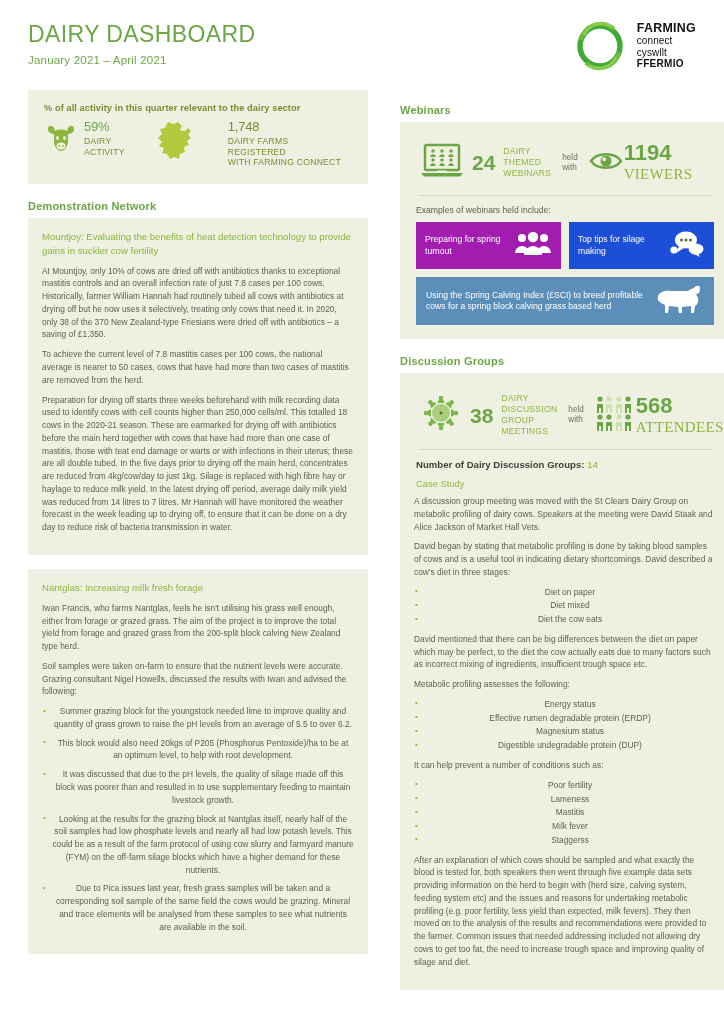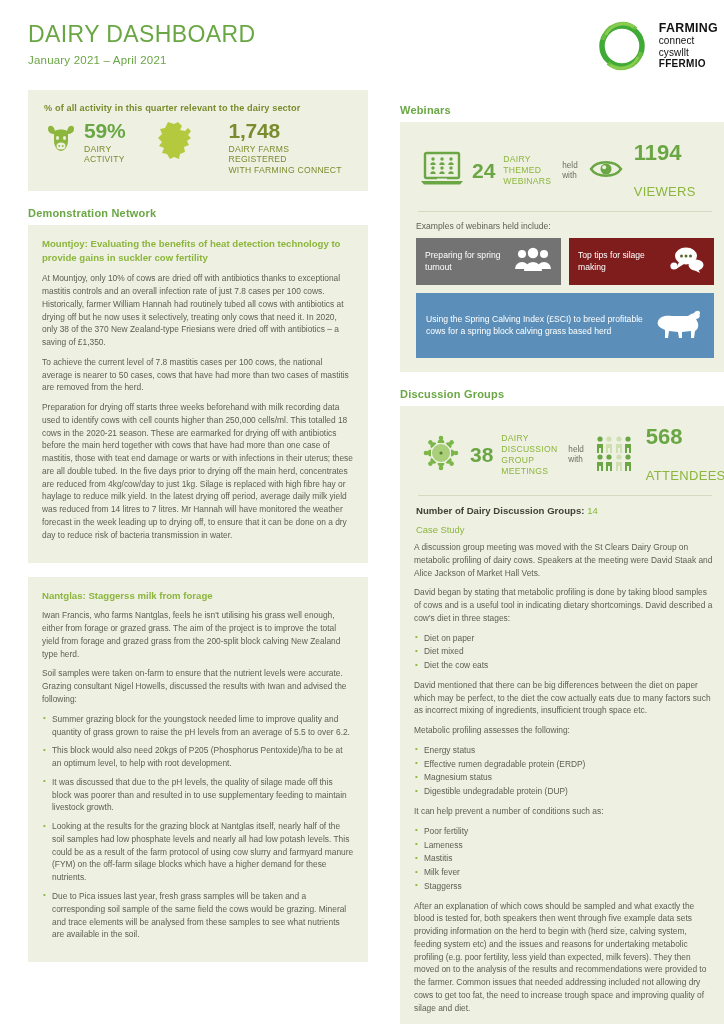--- a/index.html
+++ b/index.html
@@ -15,21 +15,21 @@
 
   
   .header { position: relative; height: 90px; padding: 22px 20px 0 28px; }
   .title {
     font-size: 23px; letter-spacing: 0.4px; color: #6aa744;
     font-weight: 400; line-height: 1.1;
   }
   .subtitle { font-size: 11.5px; color: #6aa744; margin-top: 7px; letter-spacing: 0.2px; }
 
   .logo-wrap {
-    position: absolute; right: 6px; top: 18px;
+    position: absolute; right: 28px; top: 18px;
     display: flex; align-items: center; gap: 9px;
   }
   .logo-mark { width: 56px; height: 56px; }
   .logo-text { line-height: 1.08; color: #111; }
   .logo-l1 { font-size: 12.4px; font-weight: 700; letter-spacing: 0.3px; }
   .logo-l2 { font-size: 10px; font-weight: 400; letter-spacing: 0.1px; }
   .logo-l3 { font-size: 10px; font-weight: 400; letter-spacing: 0.1px; margin-top: 2px;}
   .logo-l4 { font-size: 10px; font-weight: 700; letter-spacing: 0.3px; }
 
   
@@ -45,53 +45,53 @@
   .panel { background: #eef0e2; padding: 12px 14px 14px 14px; }
   .panel.stats { padding: 13px 20px 16px 16px; }
 
   .section-label {
     color: #6aa744; font-size: 11px; font-weight: 700;
     letter-spacing: 0.2px; margin: 16px 0 6px 0;
   }
   .section-label.first { margin-top: 14px; }
 
   .panel-head {
-    color: #8cb63c; font-size: 9.6px; font-weight: 700;
+    color: #8cb63c; font-size: 9.6px; font-weight: 400;
     line-height: 1.45; margin-bottom: 7px;
   }
 
   .stats-caption {
     color: #7a8c2e; font-size: 9.2px; font-weight: 700;
     letter-spacing: 0.1px; margin-bottom: 8px;
   }
 
   
   .stat-row { display: flex; align-items: flex-start; gap: 8px; }
   .stat-item { display: flex; align-items: flex-start; gap: 6px; }
   .stat-item.second { margin-left: 22px; gap: 31px; }
   .stat-icon { flex: 0 0 auto; }
   .stat-num {
-    font-size: 21px; font-weight: 700; color: #6aa744;
+    font-size: 13px; font-weight: 400; color: #6aa744;
     line-height: 0.95; letter-spacing: -0.2px;
   }
   .stat-num.olive { color: #7a8c2e; }
   .stat-lbl {
     font-size: 8.6px; color: #7a8c2e; line-height: 1.22;
     letter-spacing: 0.25px; margin-top: 3px; text-transform: uppercase;
   }
 
   
   p.body {
     font-size: 8.4px; line-height: 1.52; color: #5d5f52;
     margin-bottom: 7px; text-align: left;
   }
   ul.body-list { list-style: none; margin-bottom: 7px; }
   ul.body-list li {
     font-size: 8.4px; line-height: 1.52; color: #5d5f52;
-    padding-left: 10px; position: relative; margin-bottom: 6px;
+    padding-left: 10px; position: relative; margin-bottom: 6px; text-align: center;
   }
   ul.body-list li::before {
     content: "•"; position: absolute; left: 1px; top: -0.5px;
     color: #8cb63c; font-size: 8px;
   }
   ul.tight li { margin-bottom: 1px; }
 
   
   .metric-strip { display: flex; align-items: center; padding: 8px 4px 10px 6px; gap: 7px; }
   .metric-left { display: flex; align-items: center; gap: 8px; }
@@ -99,42 +99,42 @@
     font-size: 21px; font-weight: 700; color: #6aa744; line-height: 1;
   }
   .metric-lbl {
     font-size: 8.6px; color: #8cb63c; line-height: 1.28;
     letter-spacing: 0.25px; text-transform: uppercase;
   }
   .heldwith {
     font-size: 8.2px; color: #6d6f62; line-height: 1.2;
     margin: 0 4px; text-align: left;
   }
-  .metric-right { display: flex; align-items: center; gap: 11px; }
+  .metric-right { display: flex; align-items: center; gap: 1px; }
   .metric-num-r {
     font-size: 22px; font-weight: 700; color: #6aa744; line-height: 1;
   }
   .metric-sub {
-    font-size: 13px; color: #8cb63c; letter-spacing: 0.3px;
-    margin-top: 20px; text-transform: uppercase;
+    font-size: 15px; color: #8cb63c; letter-spacing: 0.3px;
+    margin-top: 2px; text-transform: uppercase; font-family: Liberation Serif, serif;
   }
   .hr-soft { height: 1px; background: #d6dac0; margin: 2px 4px 9px 4px; }
 
   .examples-lbl { font-size: 8.6px; color: #5d5f52; margin: 0 0 7px 2px; }
 
   
   .tiles { display: flex; gap: 8px; margin: 0 2px; }
   .tile {
     flex: 1; height: 47px; display: flex; align-items: center;
     justify-content: space-between; padding: 0 9px;
     color: #fff;
   }
   .tile-text { font-size: 8.6px; line-height: 1.32; }
   .tile.wide {
-    margin: 8px 2px 0 2px; height: 65px; display: flex;
+    margin: 8px 2px 0 2px; height: 48px; display: flex;
     align-items: center; justify-content: space-between; padding: 0 10px;
   }
 
   .dg-count {
     font-size: 9.6px; color: #3f4136; font-weight: 700;
     margin: 0 2px 8px 2px;
   }
   .dg-count .val { color: #8cb63c; font-weight: 400; }
   .case-study-lbl {
     font-size: 9.4px; color: #8cb63c; margin: 0 2px 6px 2px;
@@ -225,21 +225,21 @@
       <div class="panel">
         <div class="panel-head">Mountjoy: Evaluating the benefits of heat detection technology to provide gains in suckler cow fertility</div>
         <p class="body">At Mountjoy, only 10% of cows are dried off with antibiotics thanks to exceptional mastitis controls and an overall infection rate of just 7.8 cases per 100 cows. Historically, farmer William Hannah had routinely tubed all cows with antibiotics at drying off but he now uses it selectively, treating only cows that need it. In 2020, only 38 of the 370 New Zealand-type Friesians were dried off with antibiotics – a saving of £1,350.</p>
         <p class="body">To achieve the current level of 7.8 mastitis cases per 100 cows, the national average is nearer to 50 cases, cows that have had more than two cases of mastitis are removed from the herd.</p>
         <p class="body">Preparation for drying off starts three weeks beforehand with milk recording data used to identify cows with cell counts higher than 250,000 cells/ml. This totalled 18 cows in the 2020-21 season. These are earmarked for drying off with antibiotics before the main herd together with cows that have had more than one case of mastitis, those with teat end damage or warts or with infections in their uterus; these are all double tubed. In the five days prior to drying off the main herd, concentrates are reduced from 4kg/cow/day to just 1kg. Silage is replaced with high fibre hay or haylage to reduce milk yield. In the latest drying off period, average daily milk yield was reduced from 14 litres to 7 litres. Mr Hannah will have monitored the weather forecast in the week leading up to drying off, to ensure that it can be done on a dry day to reduce risk of bacteria transmission in water.</p>
       </div>
 
       <div style="height:14px"></div>
 
       <div class="panel">
-        <div class="panel-head">Nantglas: Staggerss milk from forage</div>
+        <div class="panel-head">Nantglas: Increasing milk fresh forage</div>
         <p class="body">Iwan Francis, who farms Nantglas, feels he isn't utilising his grass well enough, either from forage or grazed grass. The aim of the project is to improve the total yield from forage and grazed grass from the 200-split block calving New Zealand type herd.</p>
         <p class="body">Soil samples were taken on-farm to ensure that the nutrient levels were accurate. Grazing consultant Nigel Howells, discussed the results with Iwan and advised the following:</p>
         <ul class="body-list">
           <li>Summer grazing block for the youngstock needed lime to improve quality and quantity of grass grown to raise the pH levels from an average of 5.5 to over 6.2.</li>
           <li>This block would also need 20kgs of P205 (Phosphorus Pentoxide)/ha to be at an optimum level, to help with root development.</li>
           <li>It was discussed that due to the pH levels, the quality of silage made off this block was poorer than and resulted in to use supplementary feeding to maintain livestock growth.</li>
           <li>Looking at the results for the grazing block at Nantglas itself, nearly half of the soil samples had low phosphate levels and nearly all had low potash levels. This could be as a result of the farm protocol of using cow slurry and farmyard manure (FYM) on the off-farm silage blocks which have a higher demand for these nutrients.</li>
           <li>Due to Pica issues last year, fresh grass samples will be taken and a corresponding soil sample of the same field the cows would be grazing. Mineral and trace elements will be analysed from these samples to see what nutrients are available in the soil.</li>
         </ul>
       </div>
@@ -301,36 +301,36 @@
               <div class="metric-sub">VIEWERS</div>
             </span>
           </div>
         </div>
 
         <div class="hr-soft"></div>
 
         <div class="examples-lbl">Examples of webinars held include:</div>
 
         <div class="tiles">
-          <div class="tile" style="background:#737373">
+          <div class="tile" style="background:#a21caf">
             <span class="tile-text">Preparing for spring turnout</span>
             <span>
               <svg width="38" height="26" viewBox="0 0 38 26">
                 <g fill="#ffffff">
                   <circle cx="8" cy="7" r="4"></circle>
                     <path d="M1 22 a7 7 0 0 1 14 0 z"></path>
                   <circle cx="30" cy="7" r="4"></circle>
                     <path d="M23 22 a7 7 0 0 1 14 0 z"></path>
                   <circle cx="19" cy="6" r="5.2"></circle>
                     <path d="M10 24 a9 9 0 0 1 18 0 z"></path>
                 </g>
               </svg>
             </span>
           </div>
-          <div class="tile" style="background:#7f1d1d">
+          <div class="tile" style="background:#1d4ed8">
             <span class="tile-text">Top tips for silage making</span>
             <span>
               <svg width="38" height="28" viewBox="0 0 38 28">
                 <g fill="#ffffff">
                   <ellipse cx="19" cy="10" rx="11" ry="8.5"></ellipse>
                   <path d="M12 16 L9 23 L17 18 Z"></path>
                   <ellipse cx="29" cy="19" rx="7.5" ry="5.5"></ellipse>
                   <path d="M31 23 L33 27 L27 24 Z"></path>
                   <circle cx="7" cy="20" r="3.6"></circle>
                 </g>

